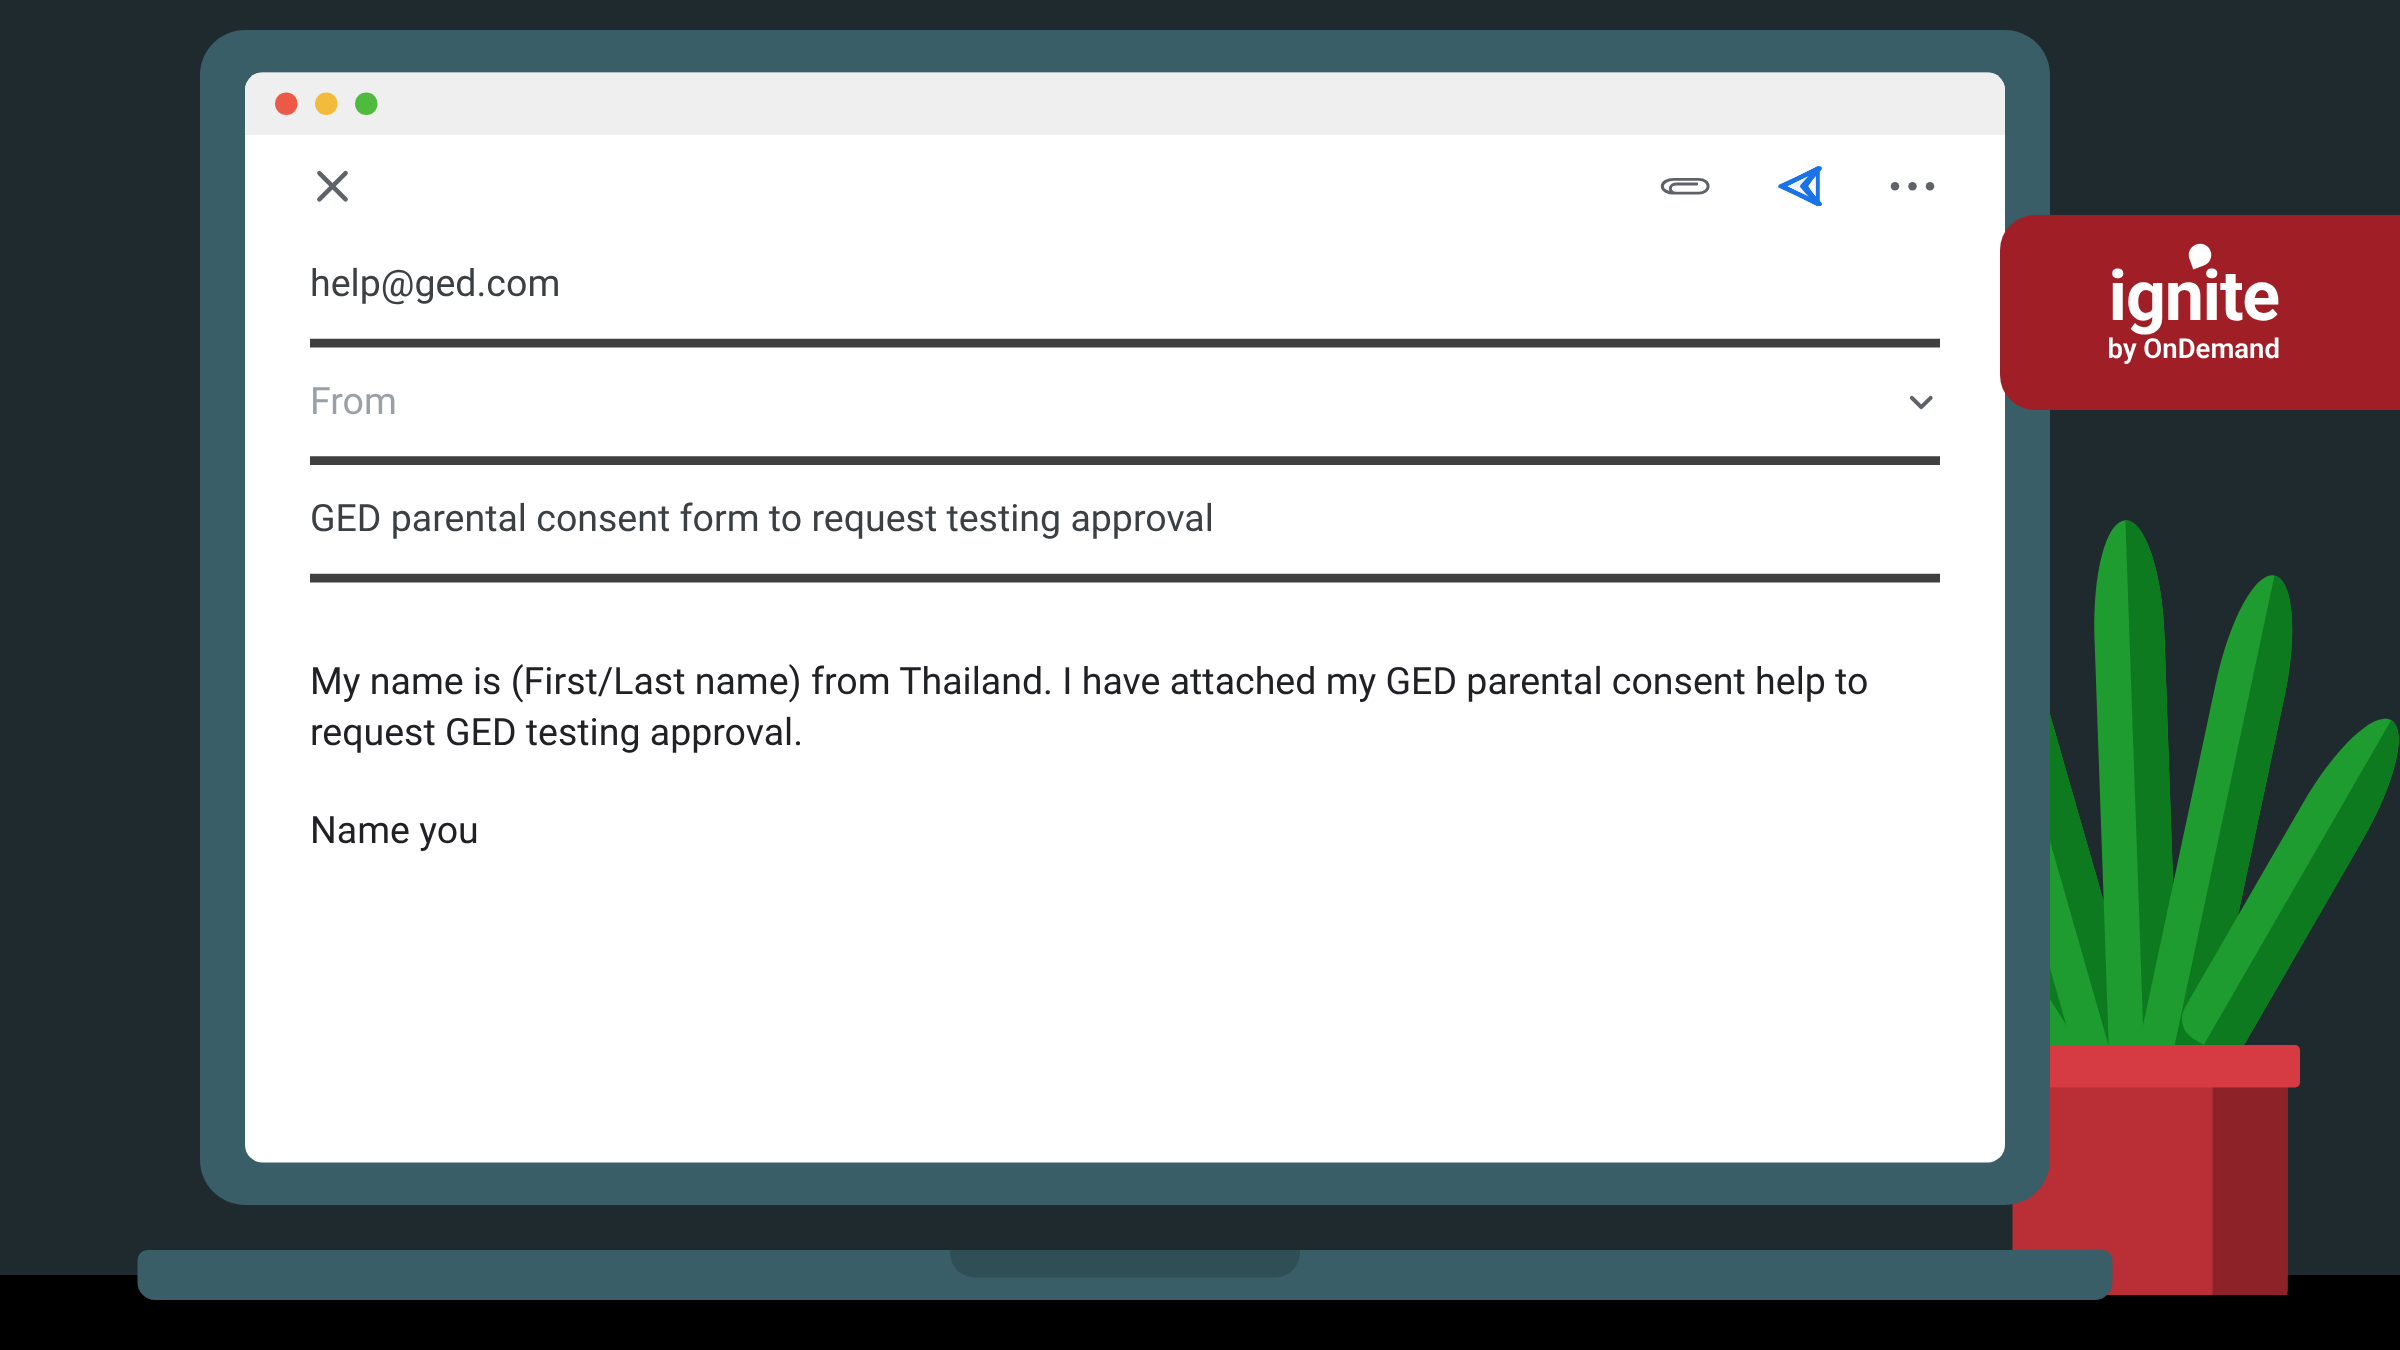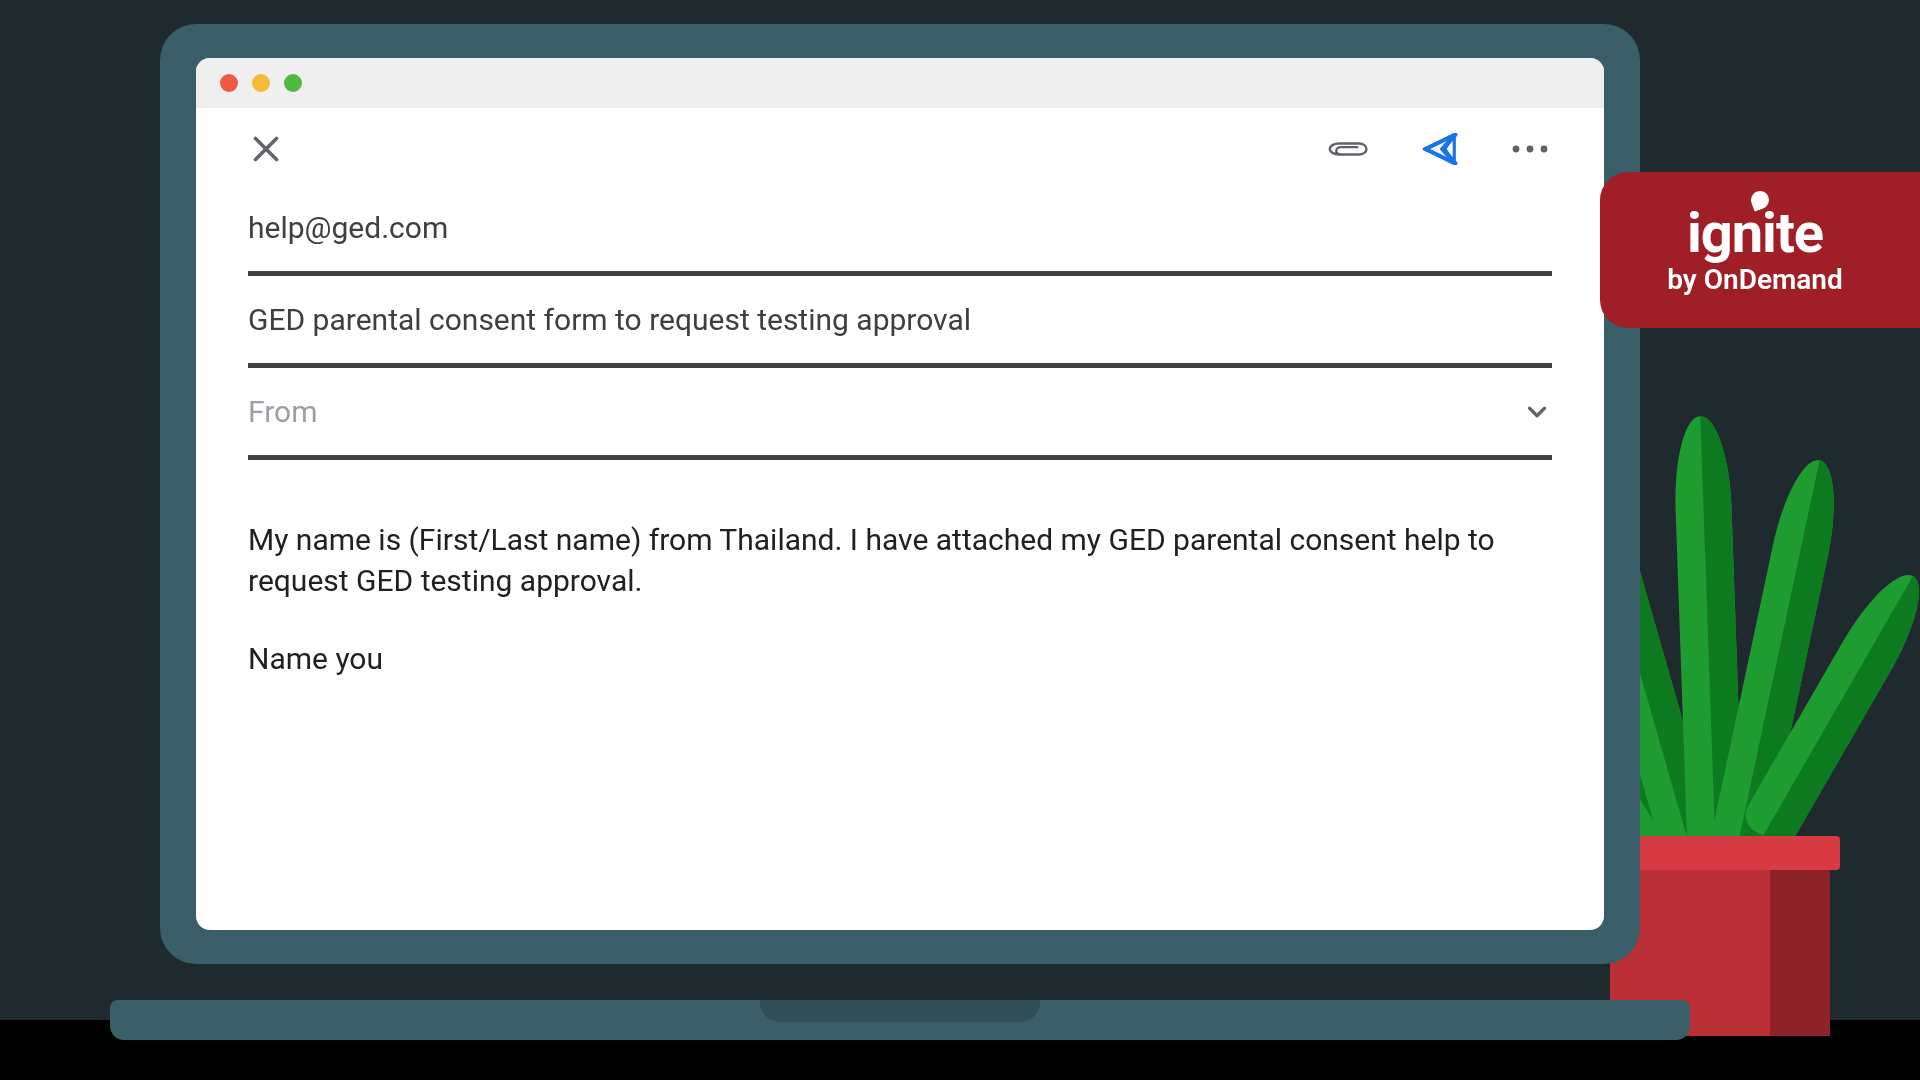--- a/index.html
+++ b/index.html
@@ -70,21 +70,21 @@
     padding: 22px 52px 16px 52px;
   }
   .compose-toolbar .x-icon { color:#5f6368; }
   .compose-toolbar .spacer { flex:1; }
   .tool-icon { width:44px; display:flex; justify-content:center; align-items:center; margin-left:46px; color:#5f6368; }
   .tool-icon.send { color:#1a73e8; }
 
   
   .fields { padding: 0 52px; }
   .field {
-    border-bottom:5px solid #404040;
+    border-bottom:7px solid #404040;
     padding: 26px 0;
     font-size: 30px;
     color:#202124;
     display:flex;
     align-items:center;
   }
   .field.to { color:#3c4043; }
   .field.from { color:#9aa0a6; justify-content:space-between; }
   .chev { color:#5f6368; }
   .field.subject { color:#3c4043; }
@@ -133,21 +133,21 @@
     position:absolute;
     top:-14px;
     right:54px;
     width:18px;
     height:18px;
     background:#fff;
     border-radius:50% 50% 50% 0;
     transform:rotate(-20deg);
   }
   .badge .sub {
-    font-size:28px;
+    font-size:22px;
     font-weight:600;
     margin-top:2px;
   }
 
   
   .plant {
     position:absolute;
     right: 40px;
     bottom: 44px;
     width: 340px;
@@ -256,31 +256,31 @@
             <circle cx="20" cy="6" r="3.4" fill="#5f6368"></circle>
             <circle cx="34" cy="6" r="3.4" fill="#5f6368"></circle>
           </svg>
       </div>
     </div>
 
     <div class="fields">
       <div class="field to">
         <span>help@ged.com</span>
       </div>
-      <div class="field subject">
-        <span>GED parental consent form to request testing approval</span>
-      </div>
       <div class="field from">
         <span>From</span>
         <span class="chev">
           <svg width="30" height="30" viewBox="0 0 24 24" fill="none" stroke="currentColor" stroke-width="2.6" stroke-linecap="round" stroke-linejoin="round">
               <polyline points="6 9 12 15 18 9"></polyline>
             </svg>
         </span>
       </div>
+      <div class="field subject">
+        <span>GED parental consent form to request testing approval</span>
+      </div>
     </div>
 
     <div class="body-area">
       <div class="para-gap"></div>
       <p>My name is (First/Last name) from Thailand. I have attached my GED parental consent help to request GED testing approval.</p>
       <div class="para-gap"></div>
       <p>Name you</p>
     </div>
 
   </div>

